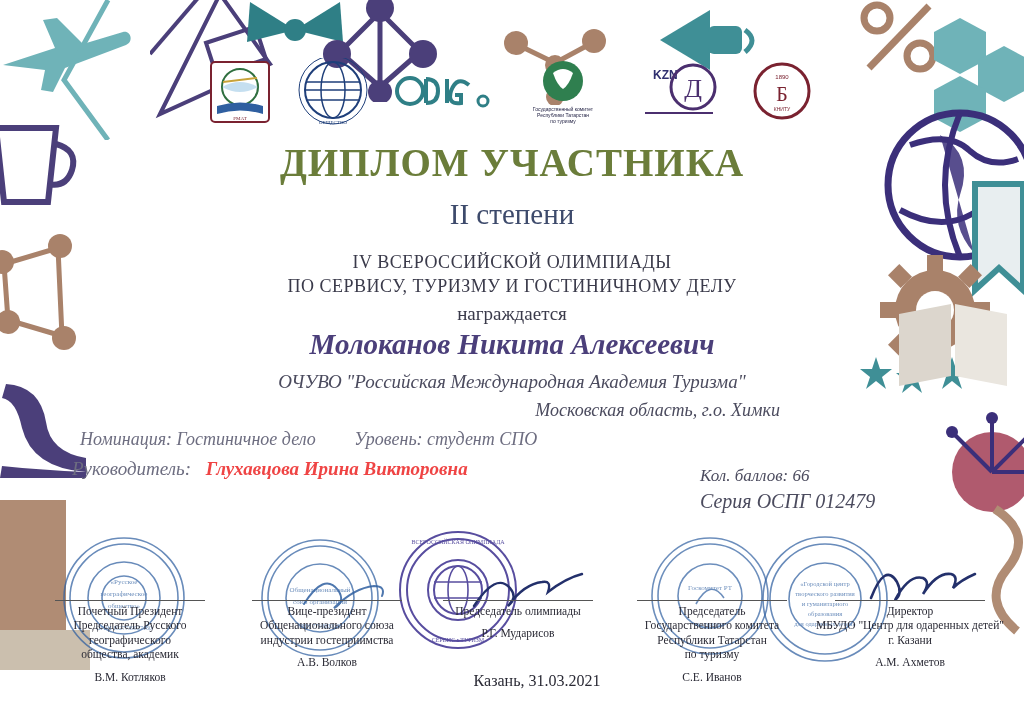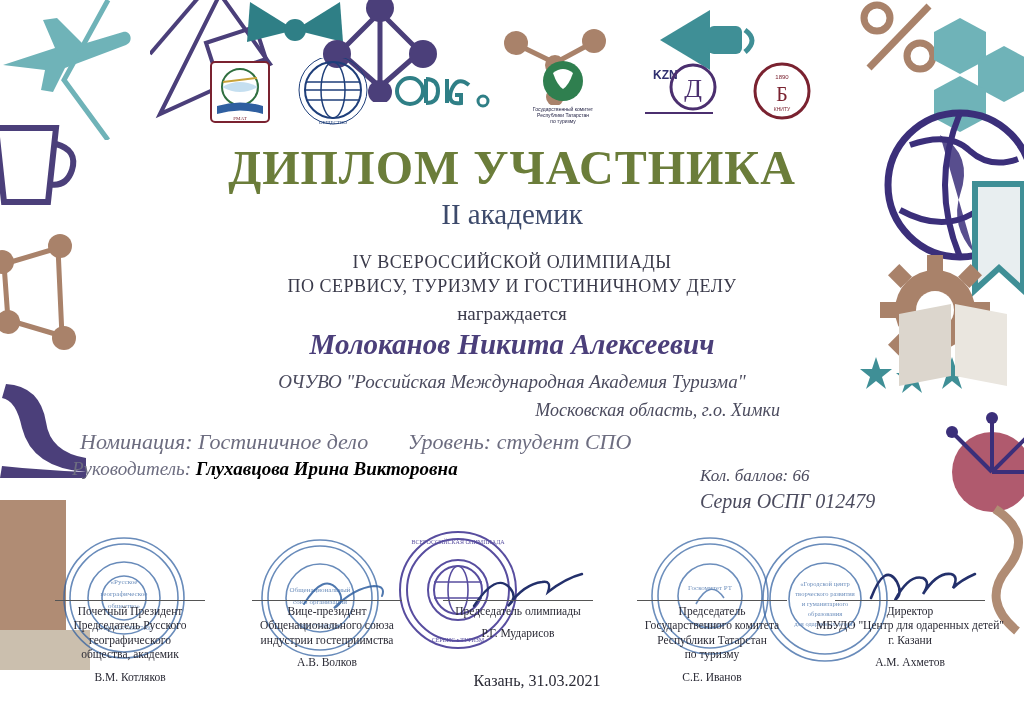--- a/index.html
+++ b/index.html
@@ -29,21 +29,21 @@
   .logo{
     display:flex;flex-direction:column;align-items:center;justify-content:center;
     line-height:1;
   }
 
   
   .content{position:absolute;left:0;top:0;width:1024px;text-align:center;}
 
   .title{
     position:absolute;top:140px;left:0;width:1024px;
-    font-size:48px;font-weight:bold;letter-spacing:1px;
+    font-size:39px;font-weight:bold;letter-spacing:1px;
     color:#6b7d3a;
     font-family:"Liberation Serif", serif;
   }
   .degree{
     position:absolute;top:198px;left:0;width:1024px;
     font-size:29px;color:#3d4a6b;font-weight:normal;
     font-family:"Liberation Serif", serif;
   }
   .olymp1{
     position:absolute;top:252px;left:0;width:1024px;
@@ -68,29 +68,29 @@
   .org{
     position:absolute;top:371px;left:0;width:1024px;
     font-size:19px;font-style:italic;color:#4b4b5e;
   }
   .region{
     position:absolute;top:400px;left:80px;width:700px;text-align:right;
     font-size:18px;font-style:italic;color:#4b4b5e;
   }
   .nomination{
     position:absolute;top:429px;left:80px;width:760px;text-align:left;
-    font-size:22px;font-style:italic;color:#6d6d80;
+    font-size:18px;font-style:italic;color:#6d6d80;
   }
   .nomination .lvl{margin-left:34px;}
   .supervisor{
     position:absolute;top:458px;left:72px;width:800px;text-align:left;
     font-size:19px;font-style:italic;color:#6d6d80;
   }
   .supervisor .name{
-    color:#000000;font-weight:bold;
+    color:#ef4444;font-weight:bold;margin-left:10px;
   }
 
   .score{
     position:absolute;top:466px;left:700px;width:290px;text-align:left;
     font-size:17px;font-style:italic;color:#4b4b5e;
   }
   .series{
     position:absolute;top:490px;left:700px;width:290px;text-align:left;
     font-size:20px;font-style:italic;color:#4b4b5e;
   }
@@ -362,21 +362,21 @@
         <text x="33" y="18" font-size="6" text-anchor="middle" fill="#7a2230" font-family="Liberation Sans, sans-serif">1890</text>
         <text x="33" y="40" font-size="20" text-anchor="middle" fill="#7a2230" font-family="Liberation Serif, serif">Б</text>
         <text x="33" y="50" font-size="5" text-anchor="middle" fill="#7a2230" font-family="Liberation Sans, sans-serif">КНИТУ</text>
       </svg>
     </div>
 
   </div>
 
   <div class="content">
     <div class="title">ДИПЛОМ УЧАСТНИКА</div>
-    <div class="degree">II академик</div>
+    <div class="degree">II степени</div>
     <div class="olymp1">IV ВСЕРОССИЙСКОЙ ОЛИМПИАДЫ</div>
     <div class="olymp2">ПО СЕРВИСУ, ТУРИЗМУ И ГОСТИНИЧНОМУ ДЕЛУ</div>
     <div class="awarded">награждается</div>
     <div class="recipient">Молоканов Никита Алексеевич</div>
     <div class="org">ОЧУВО "Российская Международная Академия Туризма"</div>
     <div class="region">Московская область, г.о. Химки</div>
     <div class="nomination">
       <span>Номинация: Гостиничное дело</span>
       <span class="lvl">Уровень: студент СПО</span>
     </div>

